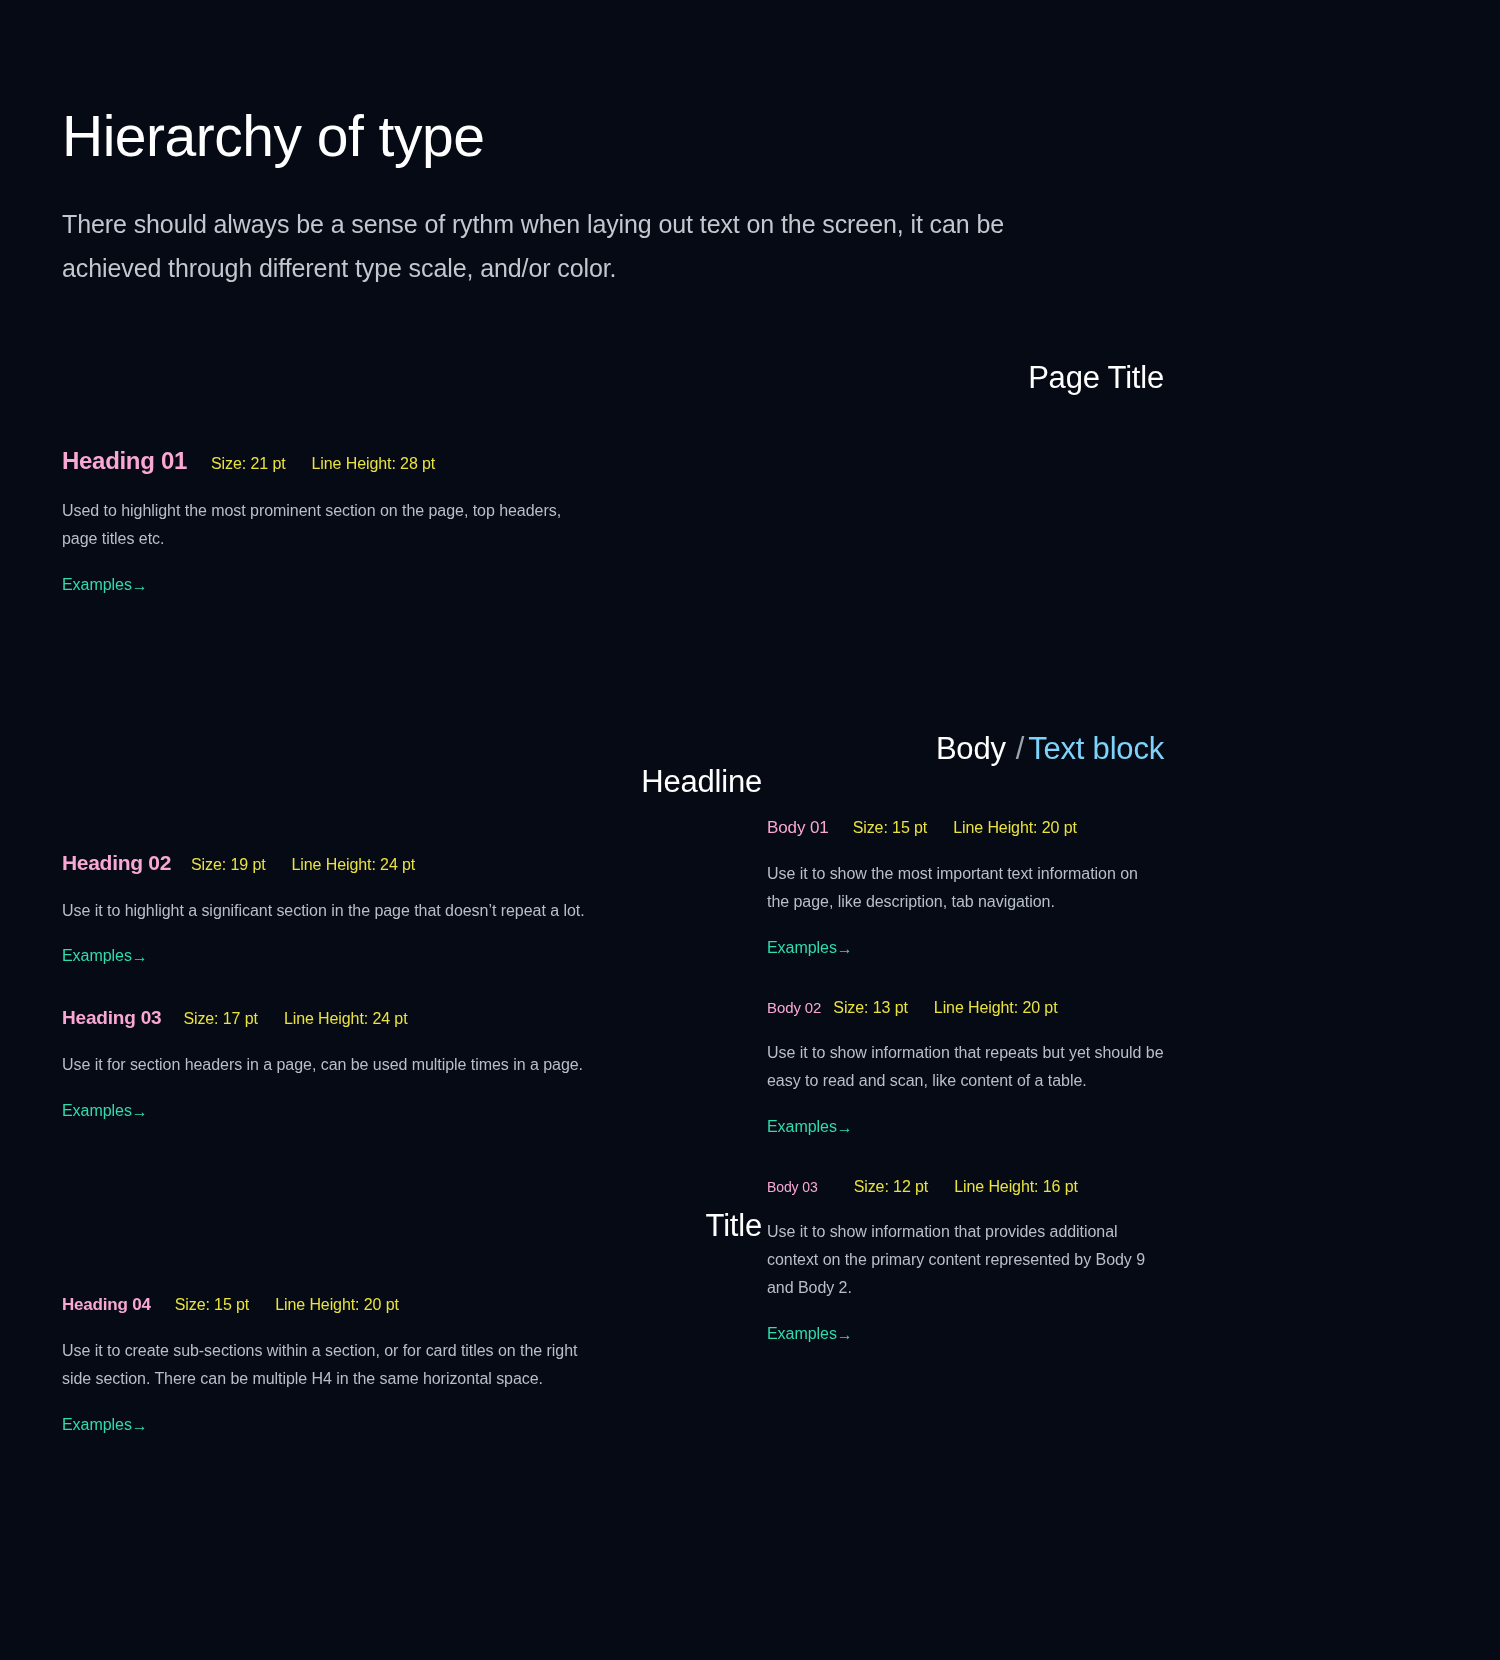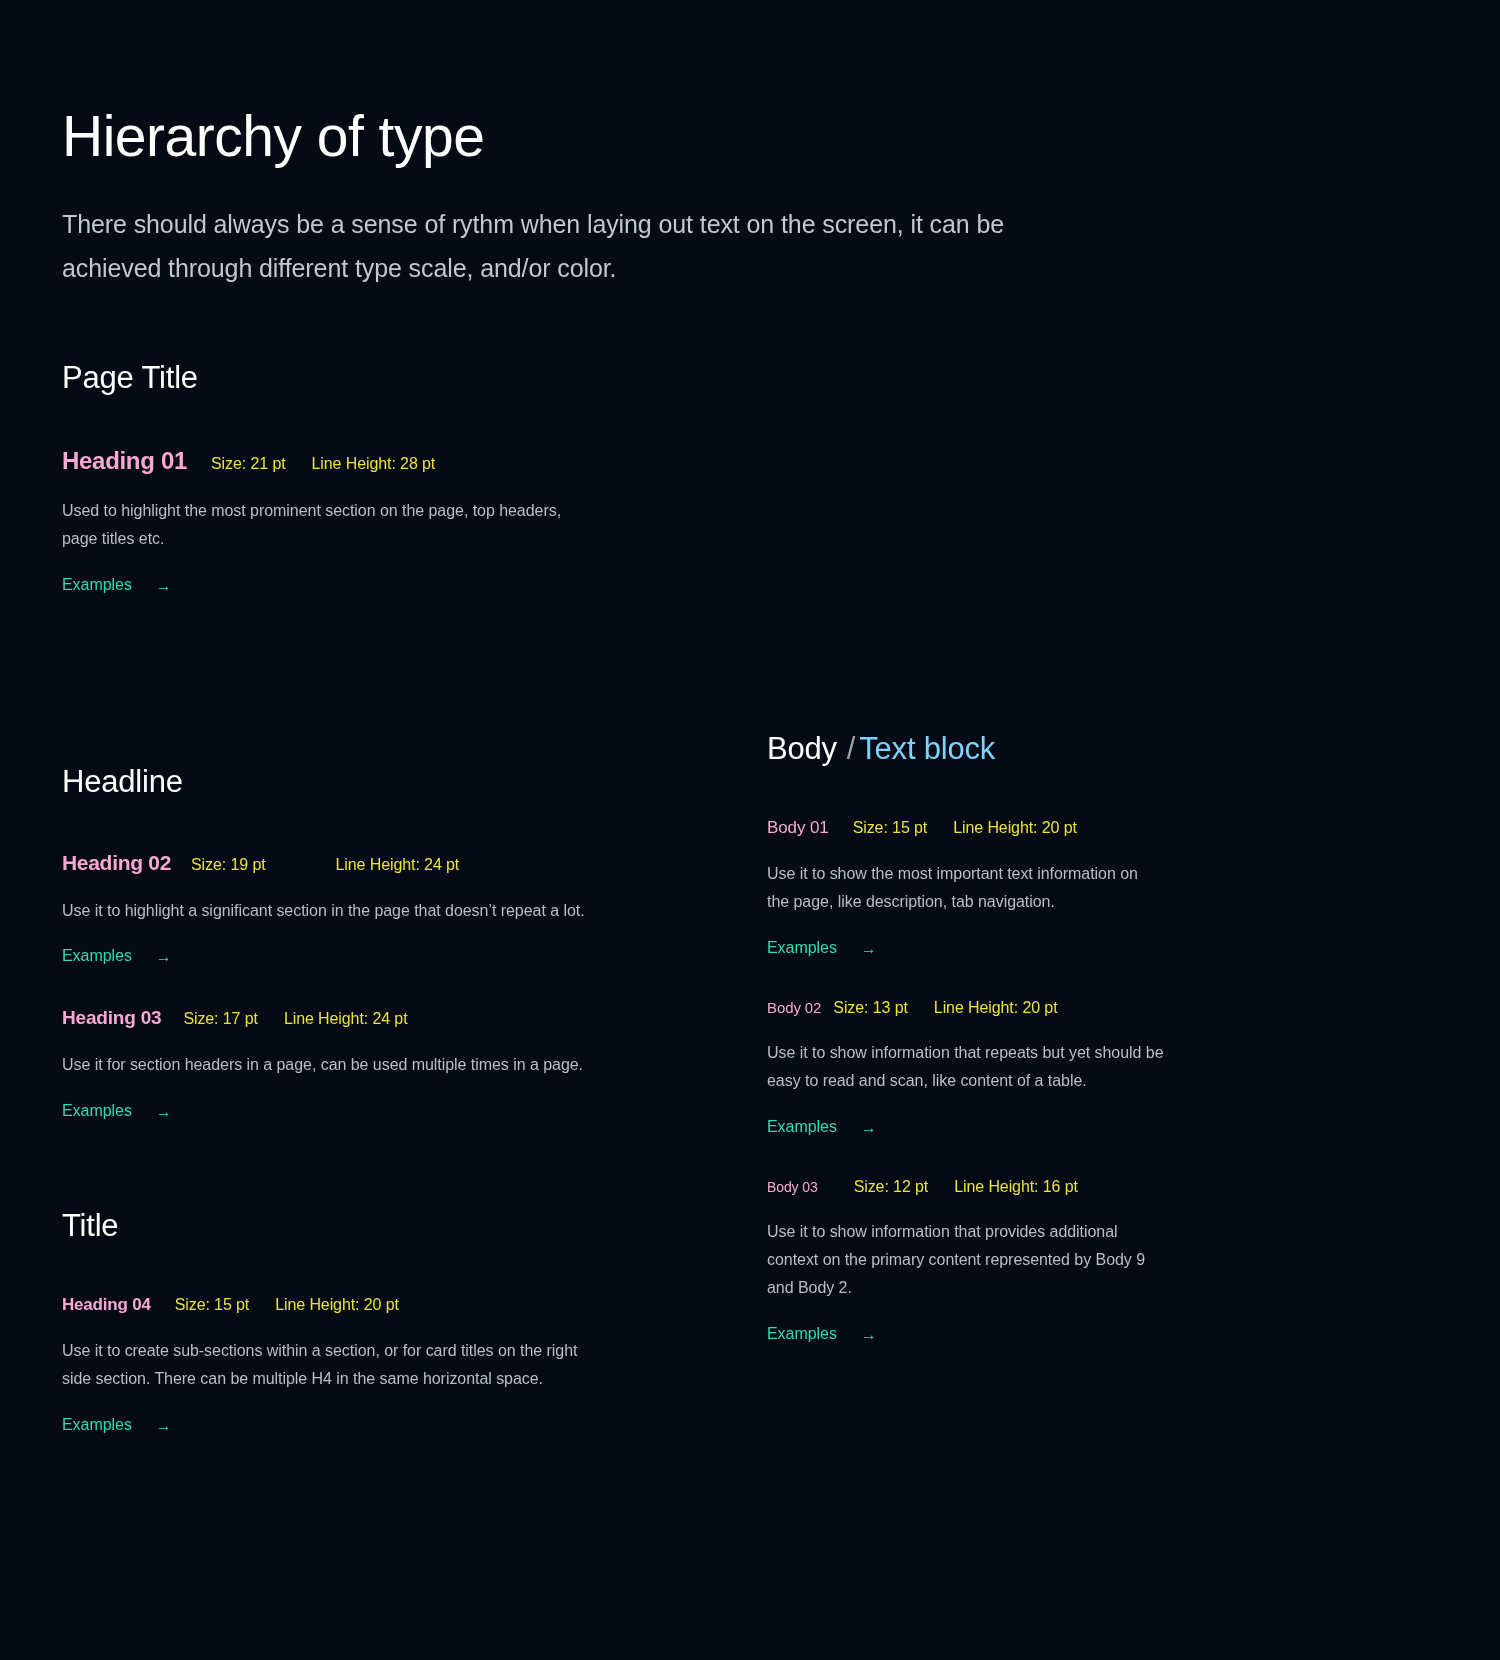--- a/index.html
+++ b/index.html
@@ -47,20 +47,21 @@
   }
 
   
   .category-label {
     font-size: 31px;
     font-weight: 300;
     color: #ffffff;
     letter-spacing: -0.2px;
     line-height: 1.1;
     margin: 0 0 52px 0;
+    text-align: right;
   }
   .category-label .sub {
     color: #7dd3fc;
     font-weight: 400;
   }
   .category-label .slash {
     color: #9aa2ad;
     font-weight: 300;
     margin: 0 4px 0 10px;
   }
@@ -95,40 +96,40 @@
   
   .name-h1 { font-size: 24px; font-weight: 700; letter-spacing: -0.3px; }
   .name-h2 { font-size: 21px; font-weight: 700; letter-spacing: -0.3px; }
   .name-h3 { font-size: 19px; font-weight: 700; letter-spacing: -0.2px; }
   .name-h4 { font-size: 17px; font-weight: 700; letter-spacing: -0.2px; }
   .name-b1 { font-size: 17px; font-weight: 400; letter-spacing: -0.1px; }
   .name-b2 { font-size: 15px; font-weight: 400; letter-spacing: -0.1px; }
   .name-b3 { font-size: 14px; font-weight: 400; letter-spacing: -0.1px; }
 
   .gap-h1 { margin-left: 24px; }
-  .gap-h2 { margin-left: 20px; gap: 44px; }
+  .gap-h2 { margin-left: 20px; }
   .gap-h3 { margin-left: 22px; }
   .gap-h4 { margin-left: 24px; }
   .gap-b1 { margin-left: 24px; }
   .gap-b2 { margin-left: 12px; }
   .gap-b3 { margin-left: 36px; }
 
   .spec-desc {
     font-size: 16px;
     line-height: 1.78;
     color: #b9bfc8;
     margin: 0 0 22px 0;
     max-width: 530px;
     letter-spacing: -0.05px;
   }
 
   .examples-link {
     display: inline-flex;
     align-items: center;
-    gap: 24px;
+    gap: 0;
     font-size: 16px;
     color: #2fdcae;
     text-decoration: none;
     cursor: pointer;
     letter-spacing: -0.05px;
   }
   .examples-link .arrow {
     font-size: 16px;
     line-height: 1;
     display: inline-block;

